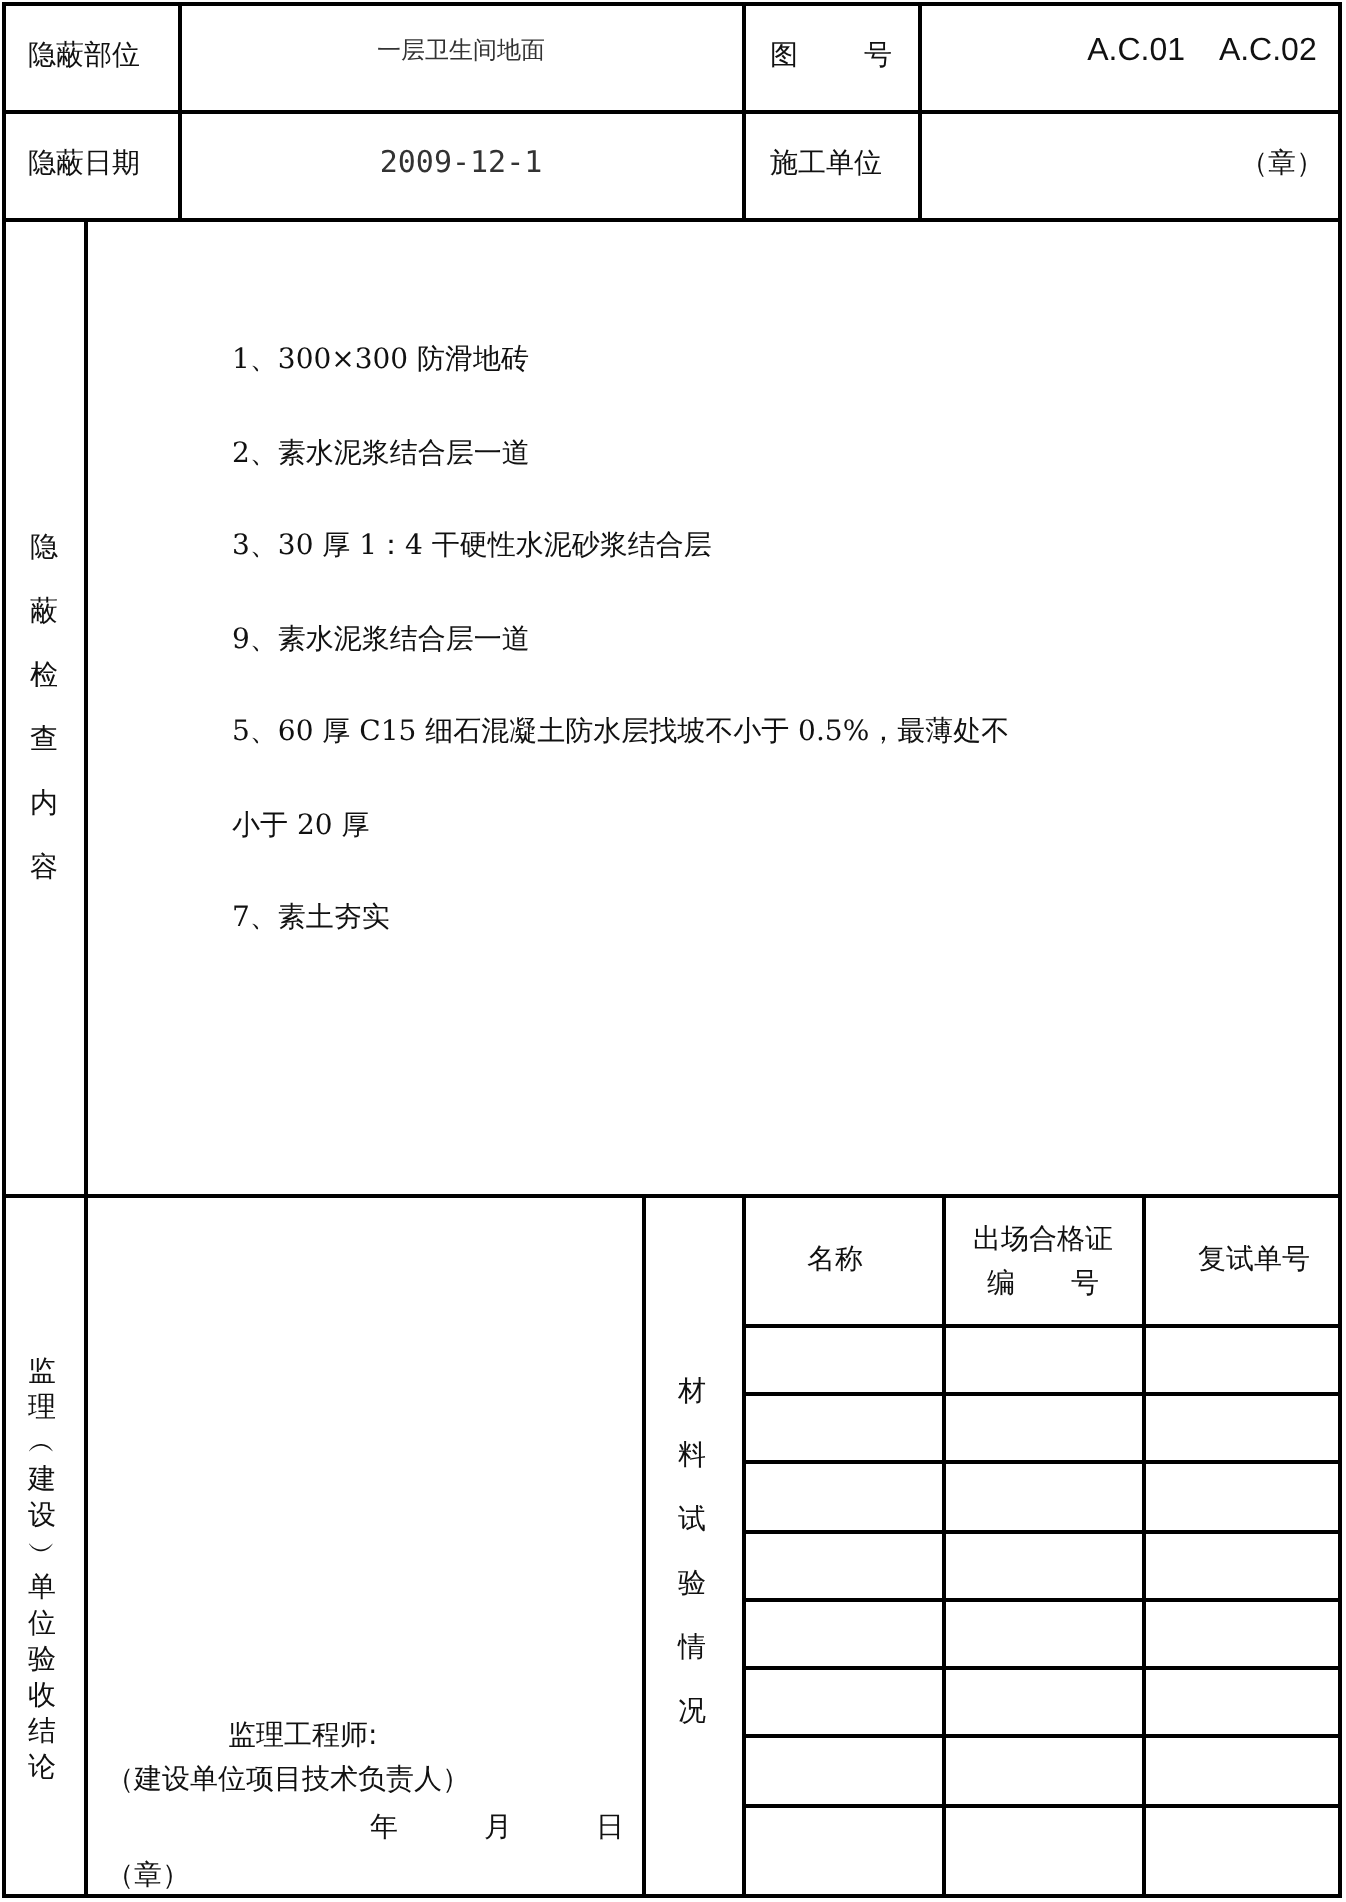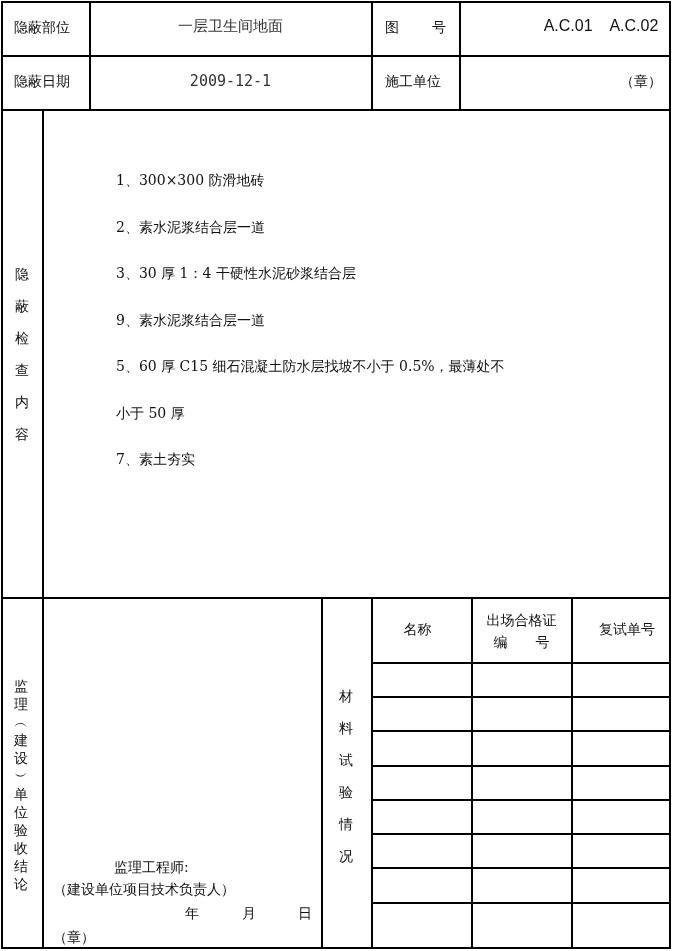--- a/index.html
+++ b/index.html
@@ -45,21 +45,21 @@
   <div class="ln h" style="left:371px; top:696px; width:300px;"></div>
   <div class="ln h" style="left:371px; top:730px; width:300px;"></div>
   <div class="ln h" style="left:371px; top:765px; width:300px;"></div>
   <div class="ln h" style="left:371px; top:799px; width:300px;"></div>
   <div class="ln h" style="left:371px; top:833px; width:300px;"></div>
   <div class="ln h" style="left:371px; top:867px; width:300px;"></div>
   <div class="ln h" style="left:371px; top:902px; width:300px;"></div>
 </div>
 
 <div class="t sans" style="left:14px; top:19px;">隐蔽部位</div>
-<div class="t sans center" style="left:90px; top:17px; width:281px; font-size:15px; color:#333;">一层卫生间地面</div>
+<div class="t sans center" style="left:90px; top:17px; width:281px; font-size:12px; color:#333;">一层卫生间地面</div>
 <div class="t sans" style="left:385px; top:19px;">图</div>
 <div class="t sans" style="left:432px; top:19px;">号</div>
 <div class="t serif center" style="left:460px; top:17px; width:210px; font-size:16px; white-space:pre;">A.C.01    A.C.02</div>
 
 <div class="t sans" style="left:14px; top:73px;">隐蔽日期</div>
 <div class="t center" style="left:90px; top:72px; width:281px; font-family:'DejaVu Sans Mono','Liberation Mono',monospace; font-size:15px; color:#333;">2009-12-1</div>
 <div class="t sans" style="left:385px; top:73px;">施工单位</div>
 <div class="t sans" style="left:620px; top:73px;">（章）</div>
 
 <div class="vert sans" style="left:12px; top:258px;">
@@ -70,21 +70,21 @@
   <div>内</div>
   <div>容</div>
 </div>
 
 <div class="items">
   <div class="item">1、300×300 防滑地砖</div>
   <div class="item">2、素水泥浆结合层一道</div>
   <div class="item">3、30 厚 1：4 干硬性水泥砂浆结合层</div>
   <div class="item">9、素水泥浆结合层一道</div>
   <div class="item">5、60 厚 C15 细石混凝土防水层找坡不小于 0.5%，最薄处不</div>
-  <div class="item">小于 50 厚</div>
+  <div class="item">小于 20 厚</div>
   <div class="item">7、素土夯实</div>
 </div>
 
 <div class="vert2 sans" style="left:11px; top:677px;">
   <div>监</div>
   <div>理</div>
   <div>︵</div>
   <div>建</div>
   <div>设</div>
   <div>︶</div>

